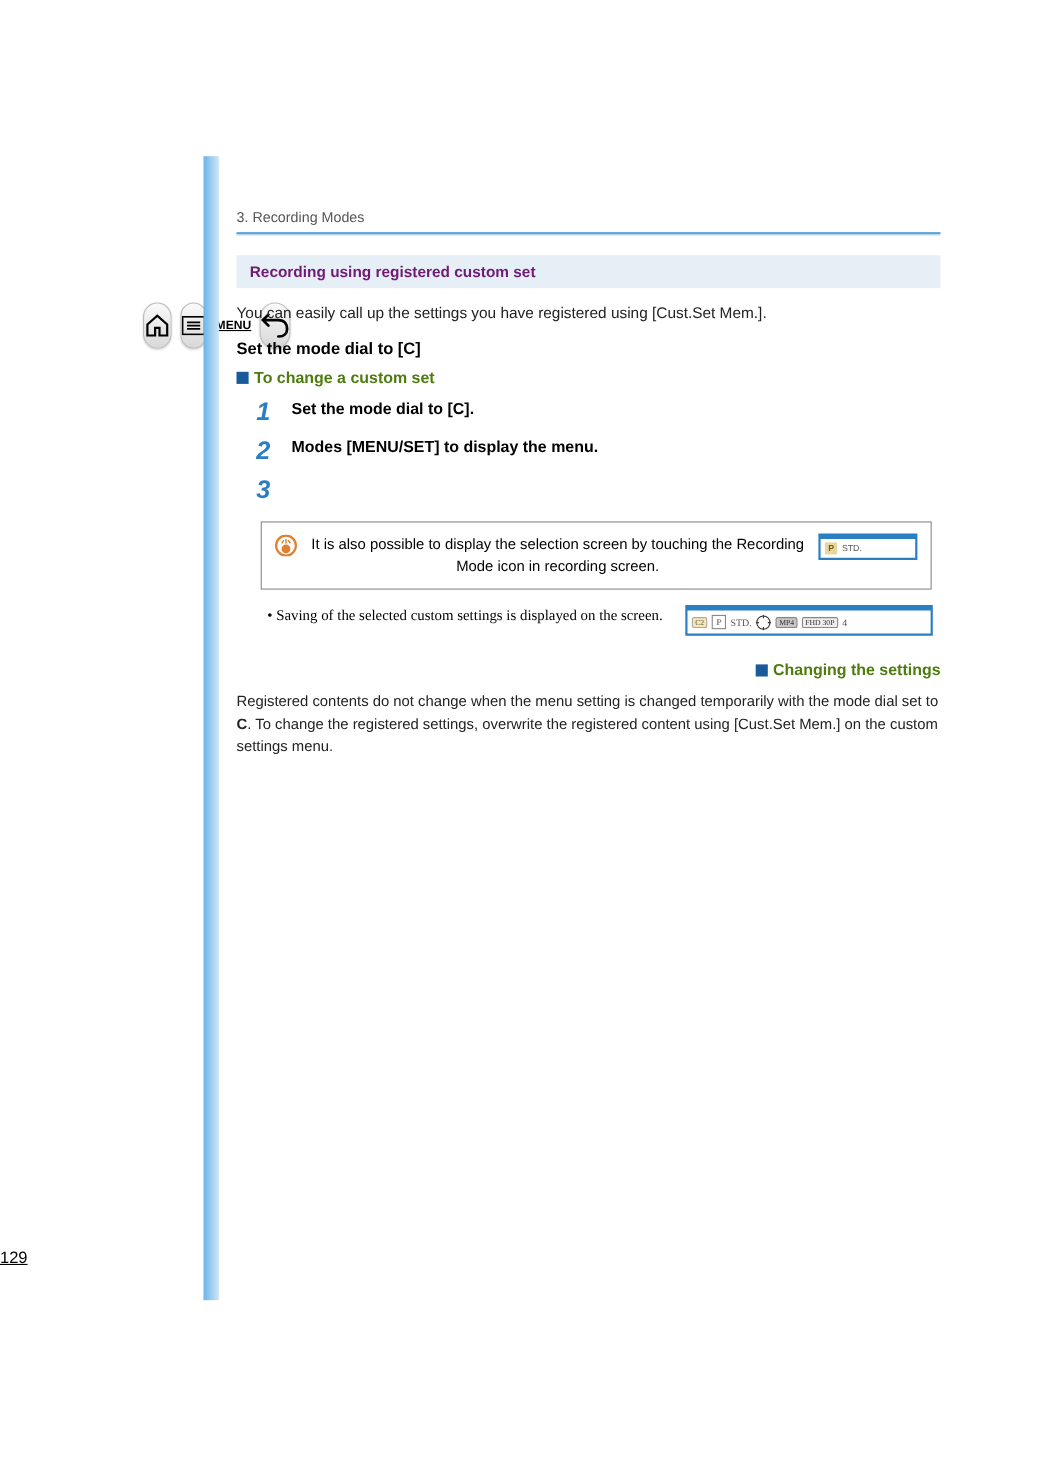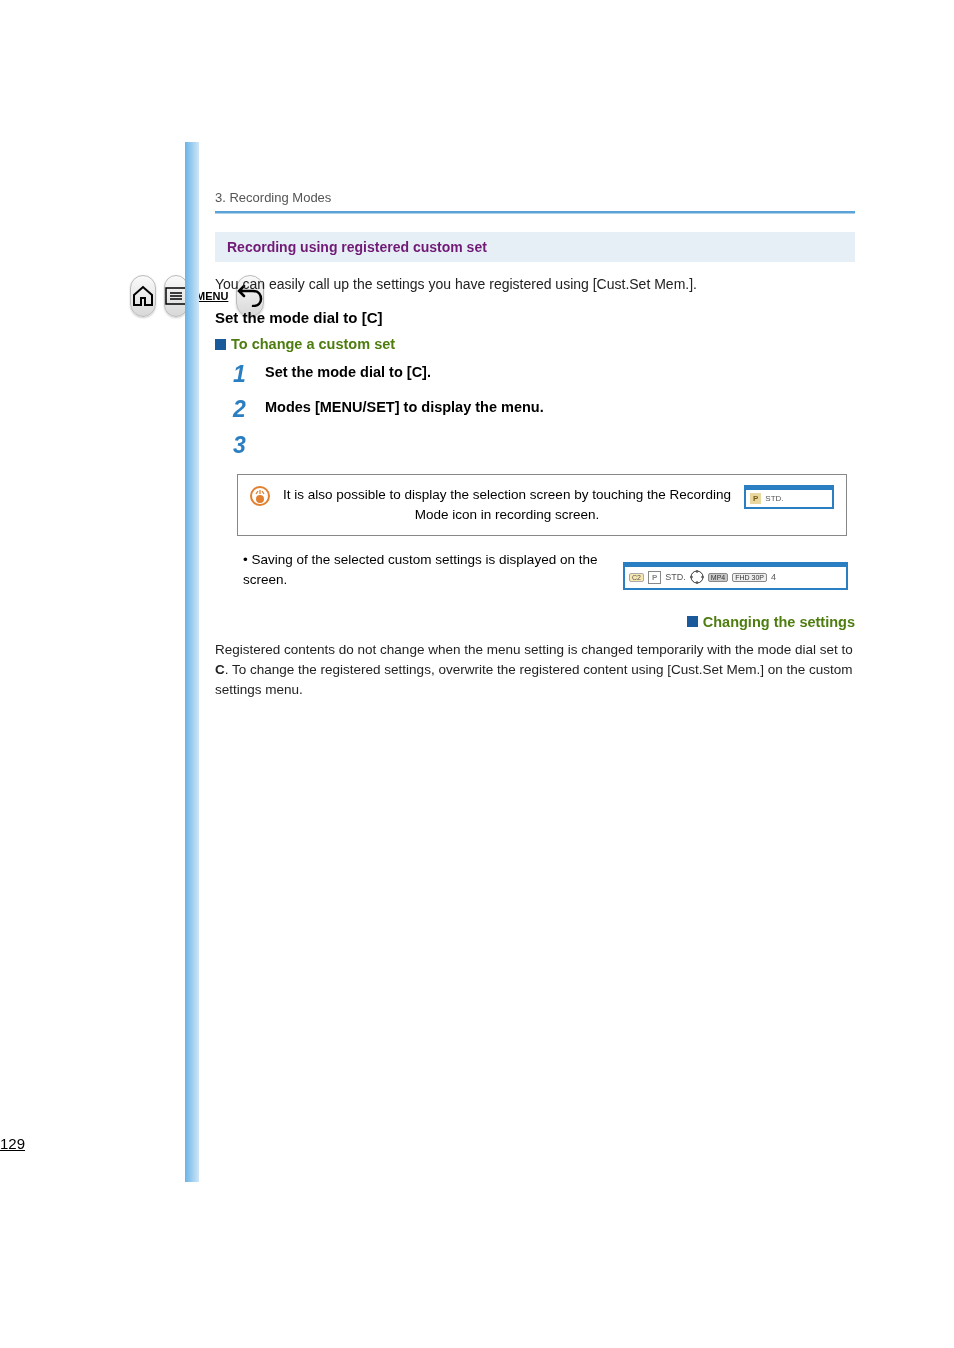--- a/index.html
+++ b/index.html
@@ -296,21 +296,21 @@
       </svg>
     <div class="note-text">It is also possible to display the selection screen by touching the Recording Mode icon in recording screen.</div>
     <div class="screen-thumb-sm">
       <div class="thumb-inner">
         <span class="mini-p">P</span>
         <span>STD.</span>
       </div>
     </div>
   </div>
 
-  <div style="display:flex;align-items:flex-end;">
+  <div style="display:flex;align-items:flex-start;font-family:Liberation Serif, serif;">
     <div class="bullet-note">• Saving of the selected custom settings is displayed on the screen.</div>
     <div class="screen-thumb-lg">
       <div class="thumb-inner">
         <span class="mini-badge">C2</span>
         <span class="mini-p" style="background:#fff;color:#888;border:1px solid #888;">P</span>
         <span>STD.</span>
         <svg width="14" height="14" viewBox="0 0 14 14">
             <circle cx="7" cy="7" r="6" fill="none" stroke="#333" stroke-width="1"></circle>
             <line x1="7" y1="0" x2="7" y2="3" stroke="#333"></line>
             <line x1="7" y1="11" x2="7" y2="14" stroke="#333"></line>

